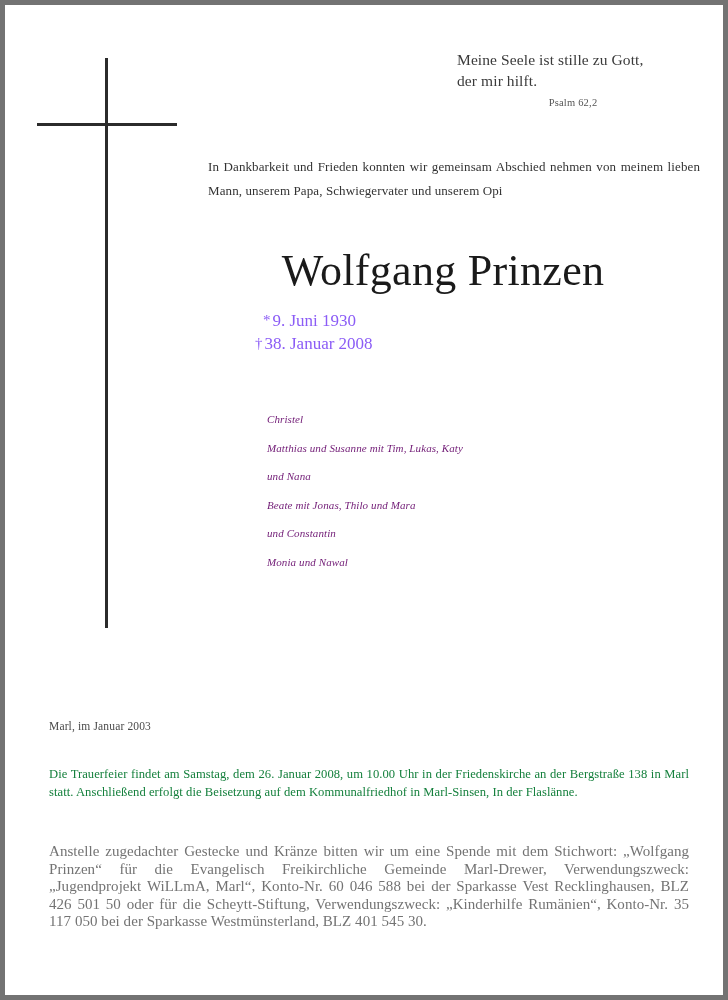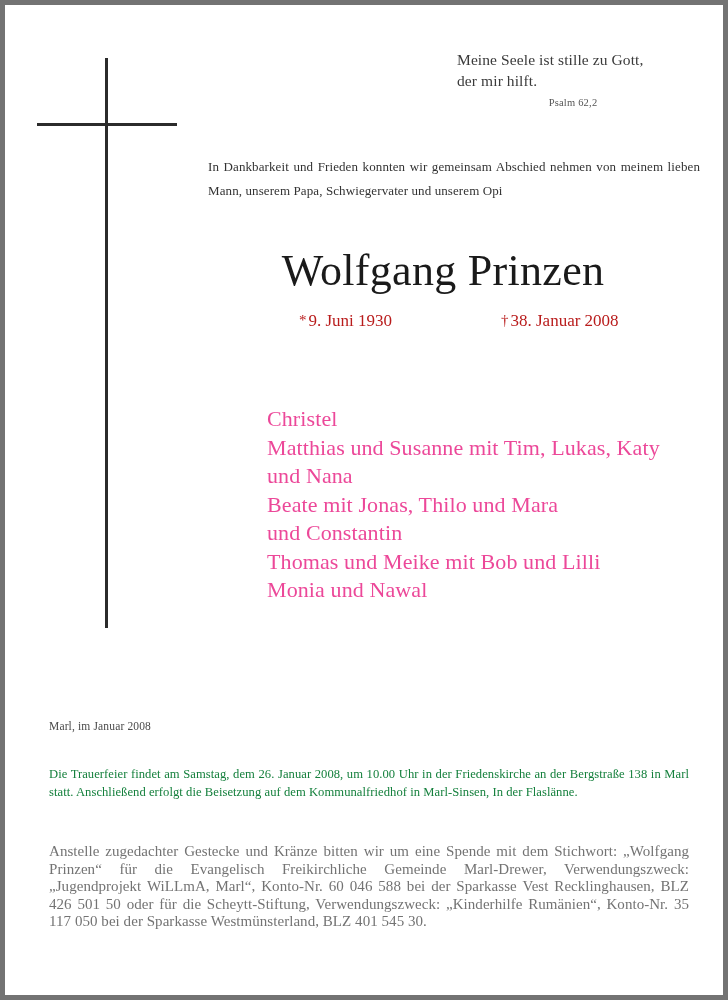--- a/index.html
+++ b/index.html
@@ -104,21 +104,22 @@
 
   .dates-row {
     position: absolute;
     left: 192px;
     top: 304px;
     width: 492px;
     display: flex;
     justify-content: center;
     font-size: 17px;
     line-height: 22px;
-    color: #b91c1c;
+    color: #8b5cf6;
+    flex-direction: column;
   }
   .date-birth {
     width: 210px;
     text-align: left;
     padding-left: 66px;
     box-sizing: border-box;
   }
   .date-death {
     width: 210px;
     text-align: left;
@@ -132,24 +133,25 @@
   }
 
   
   .survivors {
     position: absolute;
     left: 262px;
     top: 400px;
     width: 424px;
   }
   .survivor-line {
-    font-size: 22px;
+    font-size: 11px;
     line-height: 28.5px;
-    color: #ec4899;
+    color: #701a75;
     letter-spacing: 0.1px;
+    font-style: italic;
   }
 
   
   .place-date {
     position: absolute;
     left: 44px;
     top: 713px;
     font-size: 11.5px;
     line-height: 16px;
     color: #4a4a4a;
@@ -210,23 +212,22 @@
       <span class="sym">†</span><span>38. Januar 2008</span>
     </div>
   </div>
 
   <div class="survivors">
     <div class="survivor-line">Christel</div>
     <div class="survivor-line">Matthias und Susanne mit Tim, Lukas, Katy</div>
     <div class="survivor-line">und Nana</div>
     <div class="survivor-line">Beate mit Jonas, Thilo und Mara</div>
     <div class="survivor-line">und Constantin</div>
-    <div class="survivor-line">Thomas und Meike mit Bob und Lilli</div>
     <div class="survivor-line">Monia und Nawal</div>
   </div>
 
-  <div class="place-date">Marl, im Januar 2008</div>
+  <div class="place-date">Marl, im Januar 2003</div>
 
   <div class="funeral-details">Die Trauerfeier findet am Samstag, dem 26. Januar 2008, um 10.00 Uhr in der Friedenskirche an der Bergstraße 138 in Marl statt. Anschließend erfolgt die Beisetzung auf dem Kommunalfriedhof in Marl-Sinsen, In der Flaslänne.</div>
 
   <div class="donation-details">Anstelle zugedachter Gestecke und Kränze bitten wir um eine Spende mit dem Stichwort: „Wolfgang Prinzen“ für die Evangelisch Freikirchliche Gemeinde Marl-Drewer, Verwendungszweck: „Jugendprojekt WiLLmA, Marl“, Konto-Nr. 60 046 588 bei der Sparkasse Vest Recklinghausen, BLZ 426 501 50 oder für die Scheytt-Stiftung, Verwendungszweck: „Kinderhilfe Rumänien“, Konto-Nr. 35 117 050 bei der Sparkasse Westmünsterland, BLZ 401 545 30.</div>
 
 </div>
 
 </body></html>

